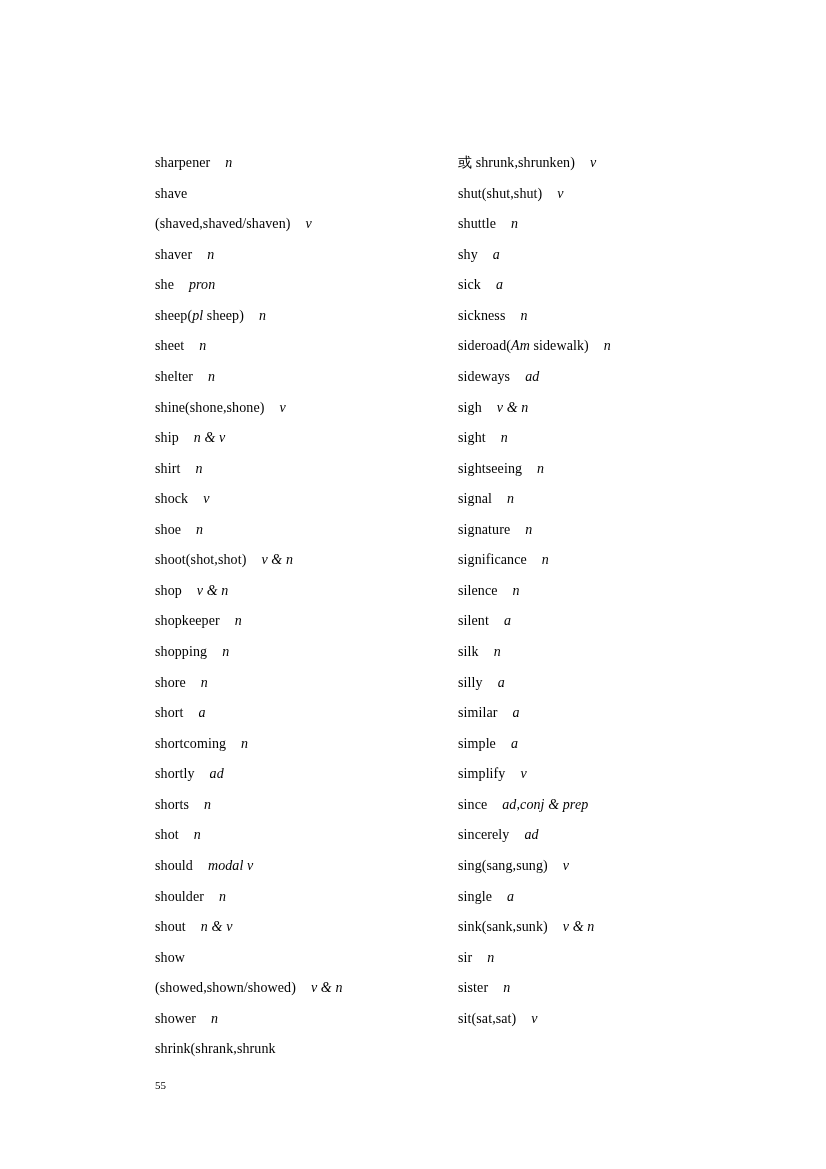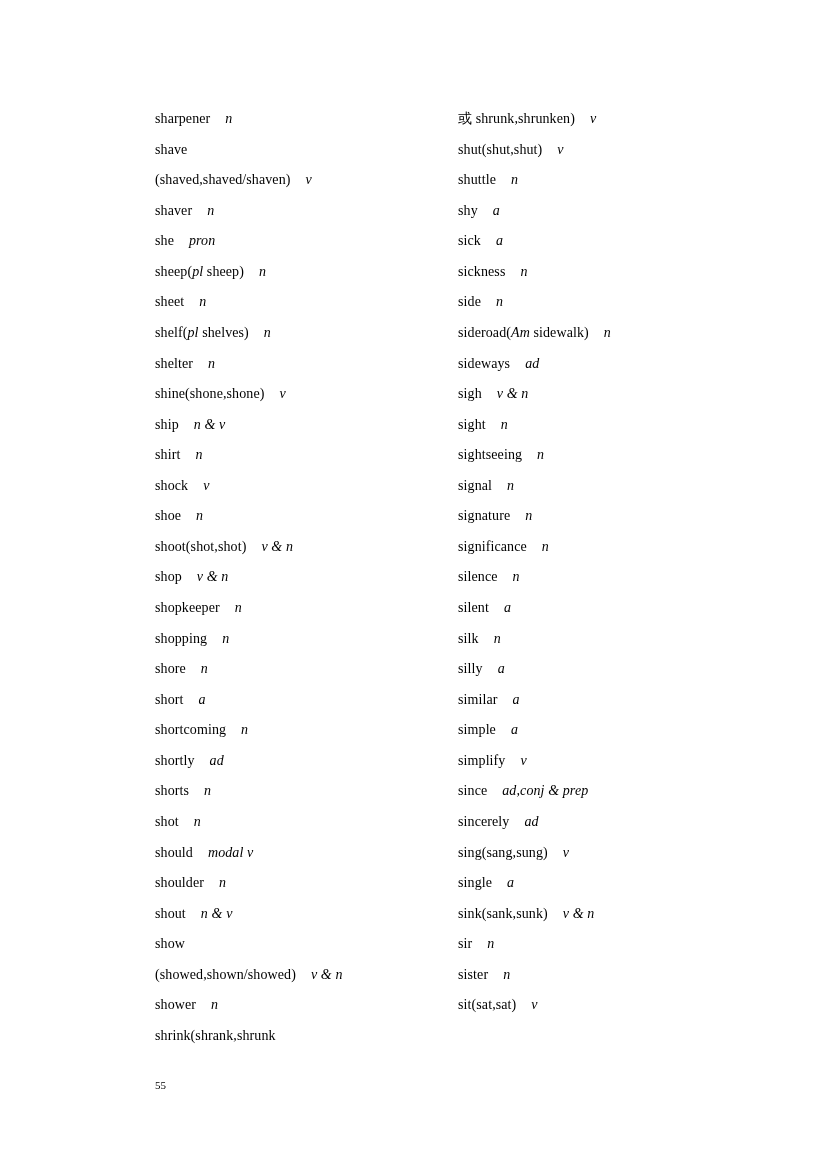--- a/index.html
+++ b/index.html
@@ -23,20 +23,21 @@
   .columns {
     position: absolute;
     left: 155px;
     top: 104px;
     width: 640px;
     display: flex;
   }
   .col {
     width: 303px;
     flex: 0 0 303px;
+    margin-top: 44px;
   }
   .entry {
     height: 30.57px;
     line-height: 30.57px;
     font-size: 14px;
     white-space: nowrap;
     letter-spacing: 0.1px;
   }
   .entry i {
   }
@@ -60,21 +61,20 @@
 <div class="page">
   <div class="columns">
     <div class="col" id="col-0">
         <div class="entry"><span><span>sharpener</span></span><span class="pos">n</span></div>
         <div class="entry"><span><span>shave</span></span></div>
         <div class="entry"><span><span>(shaved,shaved/shaven)</span></span><span class="pos">v</span></div>
         <div class="entry"><span><span>shaver</span></span><span class="pos">n</span></div>
         <div class="entry"><span><span>she</span></span><span class="pos">pron</span></div>
         <div class="entry"><span><span>sheep(</span><i>pl</i><span> sheep)</span></span><span class="pos">n</span></div>
         <div class="entry"><span><span>sheet</span></span><span class="pos">n</span></div>
-        <div class="entry"><span><span>shelf(</span><i>pl</i><span> shelves)</span></span><span class="pos">n</span></div>
         <div class="entry"><span><span>shelter</span></span><span class="pos">n</span></div>
         <div class="entry"><span><span>shine(shone,shone)</span></span><span class="pos">v</span></div>
         <div class="entry"><span><span>ship</span></span><span class="pos">n &amp; v</span></div>
         <div class="entry"><span><span>shirt</span></span><span class="pos">n</span></div>
         <div class="entry"><span><span>shock</span></span><span class="pos">v</span></div>
         <div class="entry"><span><span>shoe</span></span><span class="pos">n</span></div>
         <div class="entry"><span><span>shoot(shot,shot)</span></span><span class="pos">v &amp; n</span></div>
         <div class="entry"><span><span>shop</span></span><span class="pos">v &amp; n</span></div>
         <div class="entry"><span><span>shopkeeper</span></span><span class="pos">n</span></div>
         <div class="entry"><span><span>shopping</span></span><span class="pos">n</span></div>
@@ -92,21 +92,20 @@
         <div class="entry"><span><span>shower</span></span><span class="pos">n</span></div>
         <div class="entry"><span><span>shrink(shrank,shrunk</span></span></div>
       </div>
     <div class="col" id="col-1">
         <div class="entry"><span><span>或 shrunk,shrunken)</span></span><span class="pos">v</span></div>
         <div class="entry"><span><span>shut(shut,shut)</span></span><span class="pos">v</span></div>
         <div class="entry"><span><span>shuttle</span></span><span class="pos">n</span></div>
         <div class="entry"><span><span>shy</span></span><span class="pos">a</span></div>
         <div class="entry"><span><span>sick</span></span><span class="pos">a</span></div>
         <div class="entry"><span><span>sickness</span></span><span class="pos">n</span></div>
-        <div class="entry"><span><span>side</span></span><span class="pos">n</span></div>
         <div class="entry"><span><span>sideroad(</span><i>Am</i><span> sidewalk)</span></span><span class="pos">n</span></div>
         <div class="entry"><span><span>sideways</span></span><span class="pos">ad</span></div>
         <div class="entry"><span><span>sigh</span></span><span class="pos">v &amp; n</span></div>
         <div class="entry"><span><span>sight</span></span><span class="pos">n</span></div>
         <div class="entry"><span><span>sightseeing</span></span><span class="pos">n</span></div>
         <div class="entry"><span><span>signal</span></span><span class="pos">n</span></div>
         <div class="entry"><span><span>signature</span></span><span class="pos">n</span></div>
         <div class="entry"><span><span>significance</span></span><span class="pos">n</span></div>
         <div class="entry"><span><span>silence</span></span><span class="pos">n</span></div>
         <div class="entry"><span><span>silent</span></span><span class="pos">a</span></div>

